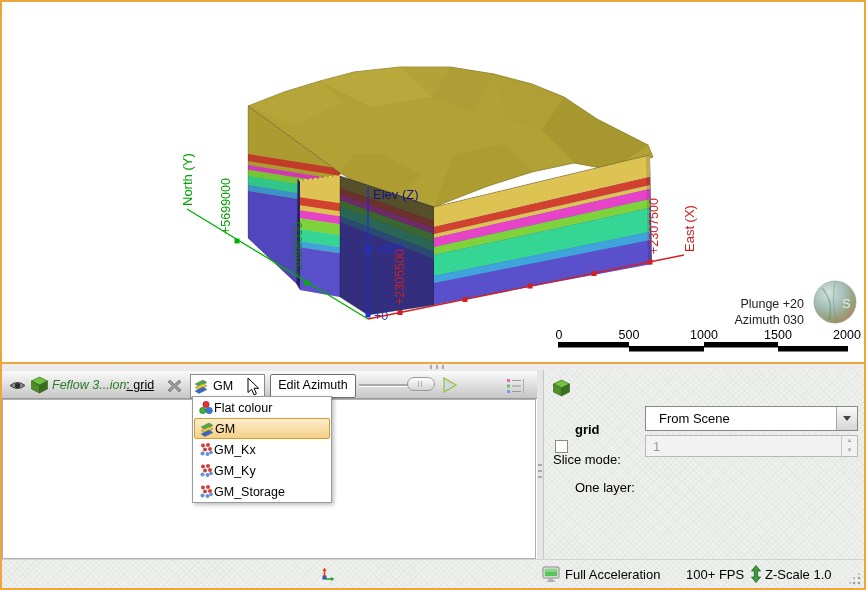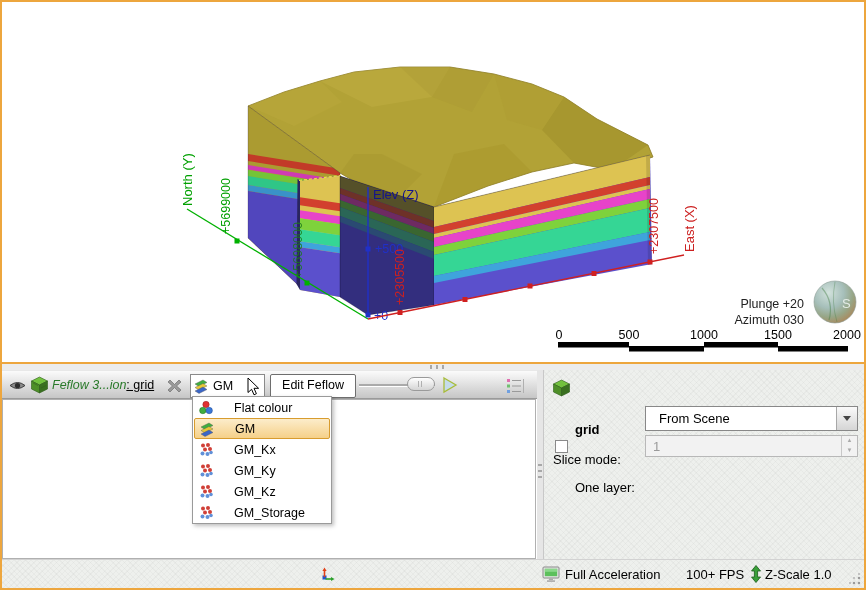--- a/index.html
+++ b/index.html
@@ -27,21 +27,21 @@
   .shape-label .it{font-style:italic;color:#2a7a2a;}
   .shape-label .rest{color:#000;text-decoration:underline;}
   .combo{background:#fff;border:1px solid #8a8a8a;box-sizing:border-box;font-size:12.5px;display:flex;align-items:center;}
   .editbtn{background:#fff;border:1px solid #6e6e6e;border-radius:2px;font-size:12.5px;text-align:center;line-height:21px;color:#000;}
   .groove{background:#aaa;border-bottom:1px solid #fff;height:2px;}
   .handle{background:linear-gradient(#fefefe,#d4d4d4);border:1px solid #9a9a9a;border-radius:7px;width:28px;height:14px;box-sizing:border-box;}
   .handle i{display:block;width:6px;height:6px;margin:3px auto 0;
     background:repeating-linear-gradient(90deg,#b0b0b0 0 1px,transparent 1px 3px);}
   
   .popup{left:190px;top:394px;width:138px;background:#fff;border:1px solid #9a9a9a;box-shadow:2px 2px 4px rgba(0,0,0,.25);z-index:30;}
-  .dd-item{display:flex;align-items:center;height:21px;padding-left:5px;gap:20px;font-size:12.5px;color:#000;}
+  .dd-item{display:flex;align-items:center;height:21px;padding-left:5px;gap:0;font-size:12.5px;color:#000;}
   .dd-item.selected{background:linear-gradient(#fcedcb,#f5d089);border:1px solid #d89c2e;border-radius:2px;margin:0 1px;height:19px;padding-left:4px;}
   .dd-ic{width:16px;height:16px;flex:0 0 16px;}
   
   .rp-label{font-size:13px;color:#000;white-space:nowrap;margin-top:41px;}
   .sel{background:#fff;border:1px solid #888;box-sizing:border-box;font-size:13px;display:flex;align-items:center;}
   .sel .val{flex:1;padding-left:13px;}
   .sel .arrowbtn{width:20px;align-self:stretch;background:linear-gradient(#fafafa,#d5d5d5);border-left:1px solid #a8a8a8;display:flex;align-items:center;justify-content:center;}
   .tri-down{width:0;height:0;border-left:4px solid transparent;border-right:4px solid transparent;border-top:5px solid #444;}
   .spin{background:#f2f2f2;border:1px solid #b8b8b8;box-sizing:border-box;font-size:13px;color:#9a9a9a;display:flex;align-items:center;}
   .spin .val{flex:1;padding-left:7px;}
@@ -227,21 +227,21 @@
 
       <div class="abs combo" style="left:188px;top:3px;width:75px;height:24px">
         <svg class="dd-ic" style="margin-left:2px" width="16" height="16">
           <polygon points="2,6 10,2 14,4.5 6,8.5" fill="#3fae3f" stroke="#555" stroke-width="0.4"></polygon>
           <polygon points="2,9.5 10,5.5 14,8 6,12" fill="#e8c838" stroke="#555" stroke-width="0.4"></polygon>
           <polygon points="2,13 10,9 14,11.5 6,15.5" fill="#3a66c8" stroke="#555" stroke-width="0.4"></polygon>
         </svg>
         <span style="margin-left:4px">GM</span>
       </div>
 
-      <div class="abs editbtn" style="left:268px;top:3px;width:84px;height:22px">Edit Feflow</div>
+      <div class="abs editbtn" style="left:268px;top:3px;width:84px;height:22px">Edit Azimuth</div>
 
       <div class="abs groove" style="left:357px;top:13px;width:76px"></div>
       <div class="abs handle" style="left:405px;top:6px">
           <i></i>
         </div>
 
       <svg class="abs" style="left:439px;top:5px" width="18" height="18">
         <polygon points="3,2 15,9 3,16" fill="#c5dcea" stroke="#a8bc3a" stroke-width="1.3"></polygon>
       </svg>
 
@@ -302,32 +302,20 @@
     <div class="dd-item">
       <svg class="dd-ic" width="16" height="16">
         <circle cx="5" cy="3.5" r="2" fill="#d04038"></circle>
           <circle cx="10" cy="3" r="2" fill="#d04038"></circle>
         <circle cx="7" cy="7.5" r="2" fill="#d04038"></circle>
           <circle cx="12" cy="7" r="2" fill="#d04038"></circle>
         <circle cx="4.5" cy="11.5" r="2" fill="#6090d8"></circle>
           <circle cx="9.5" cy="12" r="2" fill="#6090d8"></circle>
         <circle cx="13" cy="10.5" r="1.8" fill="#6090d8"></circle>
       </svg>
-      <span>GM_Kz</span>
-    </div>
-    <div class="dd-item">
-      <svg class="dd-ic" width="16" height="16">
-        <circle cx="5" cy="3.5" r="2" fill="#d04038"></circle>
-          <circle cx="10" cy="3" r="2" fill="#d04038"></circle>
-        <circle cx="7" cy="7.5" r="2" fill="#d04038"></circle>
-          <circle cx="12" cy="7" r="2" fill="#d04038"></circle>
-        <circle cx="4.5" cy="11.5" r="2" fill="#6090d8"></circle>
-          <circle cx="9.5" cy="12" r="2" fill="#6090d8"></circle>
-        <circle cx="13" cy="10.5" r="1.8" fill="#6090d8"></circle>
-      </svg>
       <span>GM_Storage</span>
     </div>
   </div>
 
   <svg class="abs" style="left:245px;top:375px;z-index:40" width="14" height="20">
     <polygon points="1,1 1,15.5 4.6,12.3 7,17.8 9.4,16.7 7,11.3 11.6,11.3" fill="#fff" stroke="#000" stroke-width="1"></polygon>
   </svg>
 
   <div class="abs vsplit">
       <div class="vgrip"></div>

